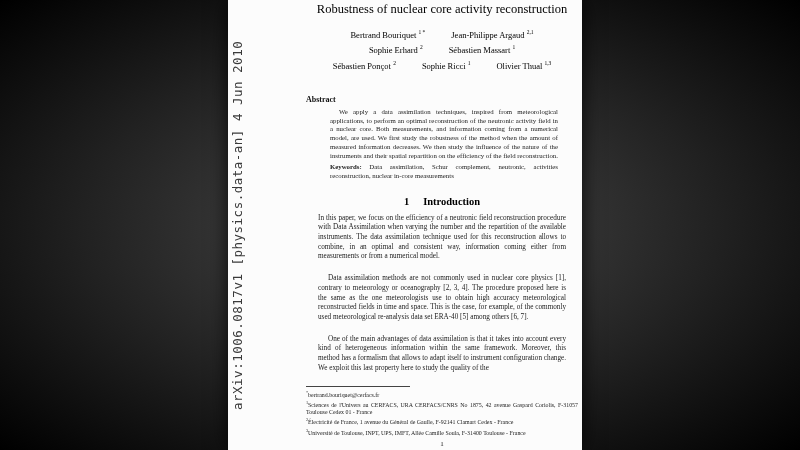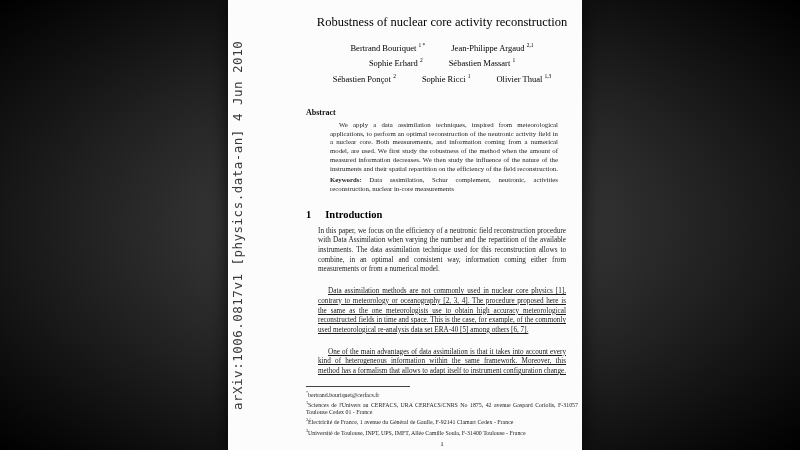--- a/index.html
+++ b/index.html
@@ -18,43 +18,43 @@
     writing-mode:vertical-rl;transform:rotate(180deg);
     text-align:center;
     font-family:"DejaVu Sans Mono", monospace;
     font-size:12.5px;color:#3a3a3a;letter-spacing:.5px;white-space:nowrap;
   }
   .content{
     position:absolute;left:78px;right:4px;top:0;bottom:0;
   }
   .main-block{height:376px;overflow:hidden;}
   .title{
-    padding-top:15px;text-align:center;
+    padding-top:2px;text-align:center;
     font-size:12.5px;line-height:14.5px;color:#000;
   }
   .authors{margin-top:9px;font-size:8.5px;line-height:13px;color:#000;}
   .author-row{display:flex;justify-content:center;gap:26px;}
   .author sup{font-size:5.5px;}
   .date{margin-top:10px;text-align:center;font-size:8px;}
   .abstract-heading{margin-top:22px;text-align:left;font-size:8px;font-weight:bold;}
   .abstract-text{
     margin:4px 20px 0 24px;font-size:6.8px;line-height:8.7px;
     text-align:justify;text-indent:9px;color:#222;
   }
   .keywords{
     margin:3px 20px 0 24px;font-size:6.8px;line-height:8.7px;text-align:justify;color:#222;
   }
   .kw-label{font-weight:bold;}
-  .section-heading{margin-top:15px;font-size:10.5px;font-weight:bold;color:#000;}
+  .section-heading{margin-top:15px;font-size:10.5px;font-weight:bold;color:#000;text-align:center;}
   .section-heading .sec-num{margin-right:14px;}
   .para{
     margin:12px;font-size:7.2px;line-height:9.7px;text-align:justify;color:#1a1a1a;
   }
   .para.first{margin-top:7px;}
-  .para.indent{text-indent:10px;text-decoration:underline;}
+  .para.indent{text-indent:10px;}
   .footnotes{
     position:absolute;left:0;right:0;bottom:13px;
   }
   .fn-rule{width:104px;border-top:.8px solid #444;margin-bottom:2px;}
   .footnote{
     font-size:5.9px;line-height:7.3px;text-align:justify;color:#222;margin:0;
   }
   .footnote sup{font-size:4.2px;}
   .page-number{
     position:absolute;bottom:2px;left:0;right:0;text-align:center;font-size:7px;color:#111;

